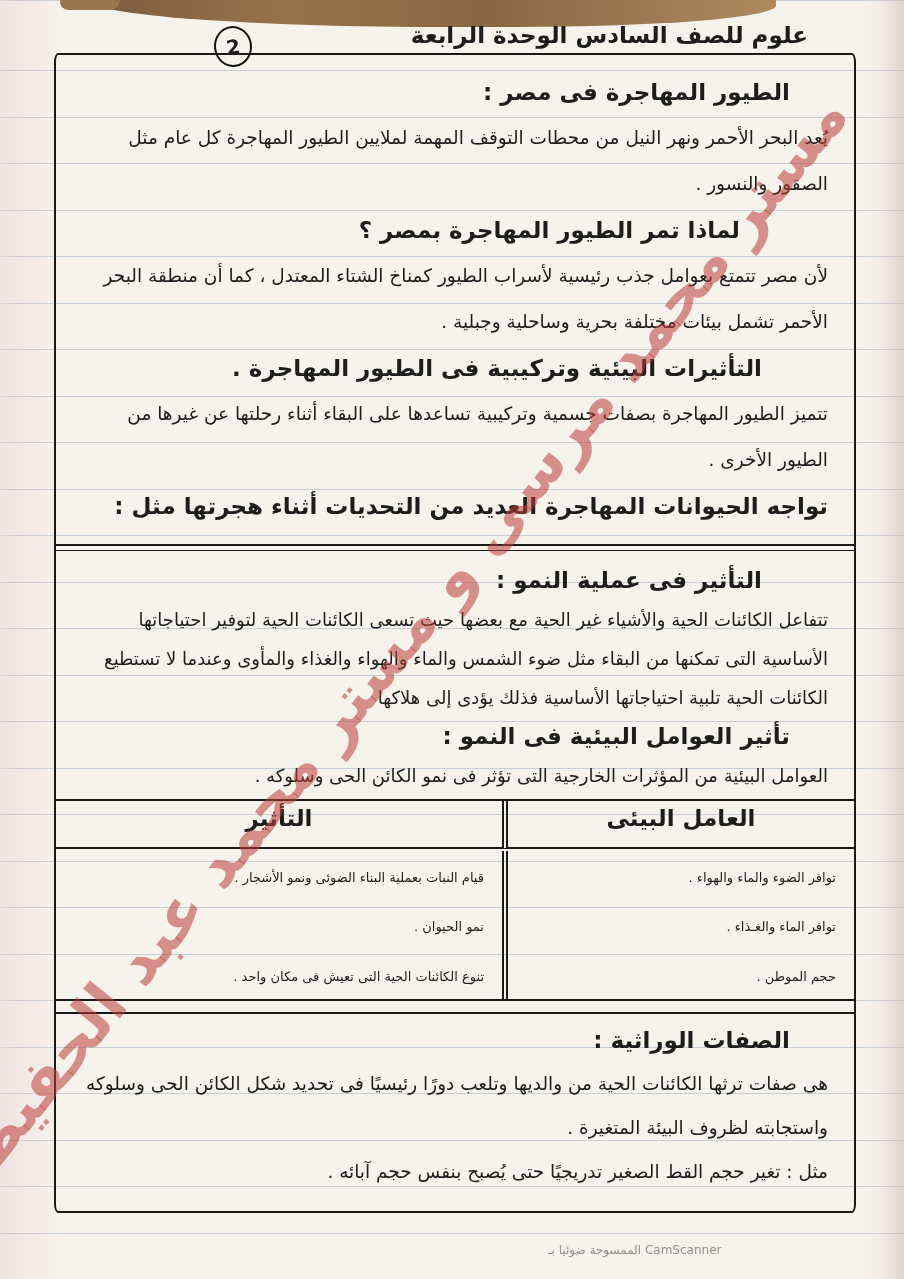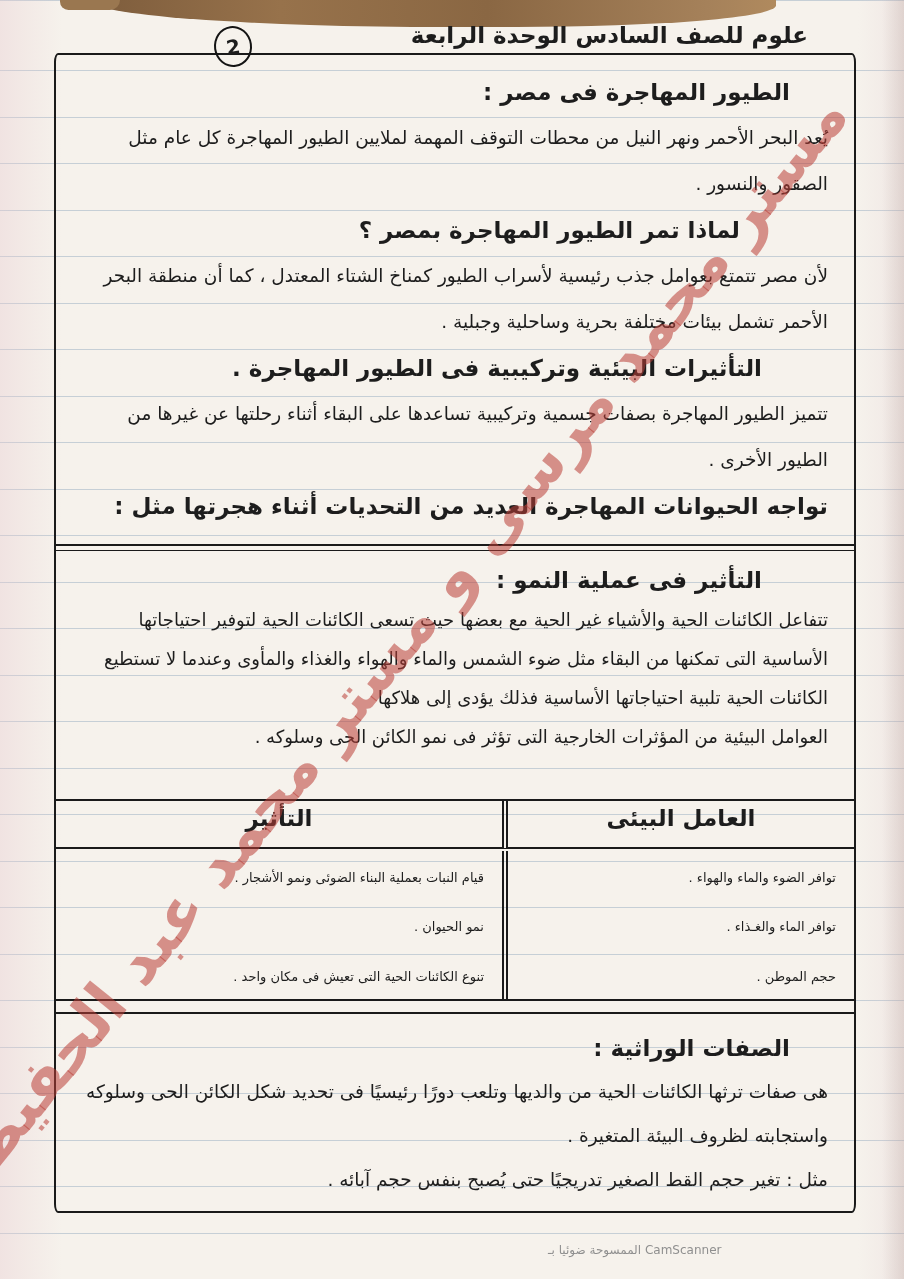--- a/index.html
+++ b/index.html
@@ -30,21 +30,21 @@
 
   
   .frame{position:absolute;top:53px;left:54px;width:802px;height:1160px;border:2.5px solid #1a1a1a;
     border-radius:4px/9px;box-sizing:border-box;display:flex;flex-direction:column;direction:rtl;z-index:2;}
 
   .sec{box-sizing:border-box;overflow:hidden;padding:14px 26px 0 16px;}
   .s1{flex:0 0 489px;font-size:18.5px;line-height:46px;}
   .divider2{flex:0 0 7px;border-top:2.5px solid #1a1a1a;border-bottom:1.5px solid #1a1a1a;box-sizing:border-box;}
   .s2{flex:0 0 248px;font-size:18px;line-height:39px;padding-top:10px;}
   .gap2{flex:0 0 15px;border-top:2.5px solid #1a1a1a;border-bottom:2.5px solid #1a1a1a;box-sizing:border-box;}
-  .s3{flex:1 1 auto;font-size:18.5px;line-height:44px;padding-top:12px;}
+  .s3{flex:1 1 auto;font-size:18.5px;line-height:44px;padding-top:4px;}
 
   .h{font-weight:bold;font-size:23px;}
   .h-indent1{margin-left:0;margin-right:38px;}
   .h-indent2{margin-right:88px;}
   .h-indent3{margin-right:66px;}
   .para{text-align:right;}
 
   .challenges{display:grid;grid-template-columns:1fr 1.15fr;direction:rtl;}
   .challenge{white-space:nowrap;}
   .challenge.left{padding-right:34px;}
@@ -93,20 +93,21 @@
       <div class="challenge left">2- الحيوانات المفترسة .</div>
 
     </div>
   </div>
 
   <div class="divider2"></div>
 
   <div class="sec s2">
     <div class="h h-indent3">التأثير فى عملية النمو :</div>
     <div class="para">تتفاعل الكائنات الحية والأشياء غير الحية مع بعضها حيث تسعى الكائنات الحية لتوفير احتياجاتها الأساسية التى تمكنها من البقاء مثل ضوء الشمس والماء والهواء والغذاء والمأوى وعندما لا تستطيع الكائنات الحية تلبية احتياجاتها الأساسية فذلك يؤدى إلى هلاكها</div>
+    <div class="h h-indent1">تأثير العوامل البيئية فى النمو :</div>
     <div class="para">العوامل البيئية من المؤثرات الخارجية التى تؤثر فى نمو الكائن الحى وسلوكه .</div>
   </div>
 
   <div class="tbl">
     <div class="hcell fcol">العامل البيئى</div>
     <div class="hcell">التأثير</div>
 
     <div class="cell fcol">توافر الضوء والماء والهواء .</div>
     <div class="cell">قيام النبات بعملية البناء الضوئى ونمو الأشجار .</div>
 

